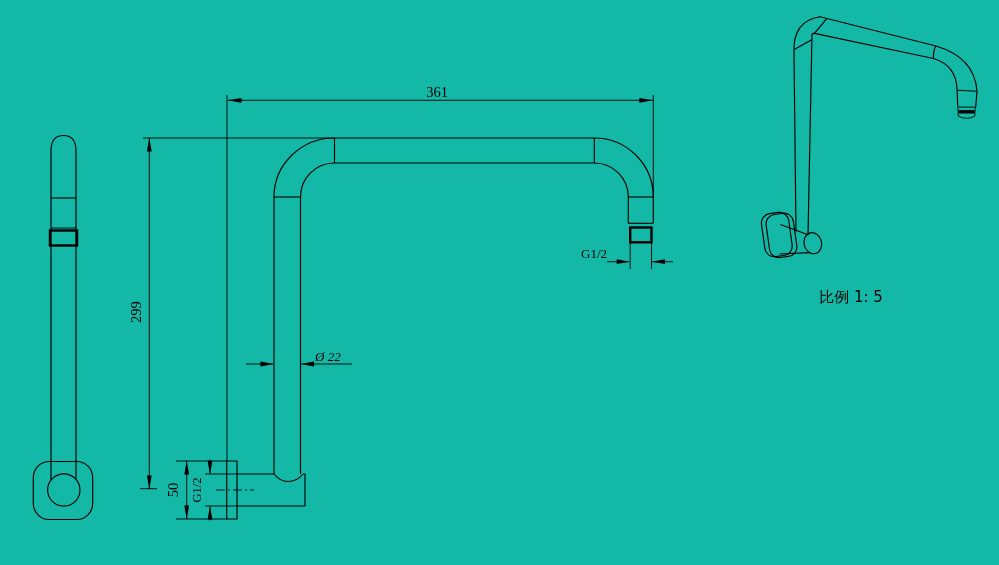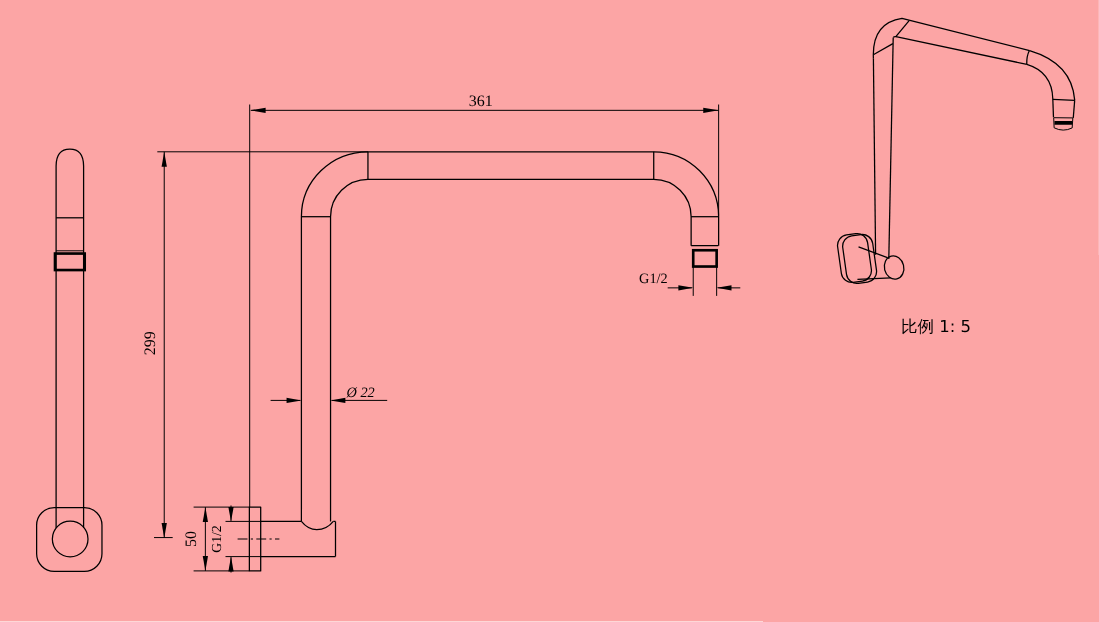--- a/index.html
+++ b/index.html
@@ -1,16 +1,16 @@
 <!DOCTYPE html>
 <html><head>
 <meta charset="utf-8">
 <style>
   html,body{margin:0;padding:0;background:#ffffff;}
-  .canvas{position:relative;width:999px;height:565px;background:#fca5a5;overflow:hidden;}
+  .canvas{position:relative;width:999px;height:565px;background:#14b8a6;overflow:hidden;}
   svg{position:absolute;left:0;top:0;}
   .outline{fill:none;stroke:#000;stroke-width:1.15;stroke-linecap:butt;stroke-linejoin:round;}
   .thin{fill:none;stroke:#000;stroke-width:0.9;}
   .dim{fill:none;stroke:#000;stroke-width:0.9;}
   .thick{fill:none;stroke:#000;stroke-width:2.4;}
   .band{fill:none;stroke:#000;stroke-width:3.4;}
   .center{fill:none;stroke:#000;stroke-width:0.9;stroke-dasharray:9 3 2 3;}
   .arrow{fill:#000;stroke:none;}
   text{font-family:"Liberation Serif","DejaVu Serif",serif;fill:#000;font-size:14.5px;}
   text.small{font-size:13px;}

